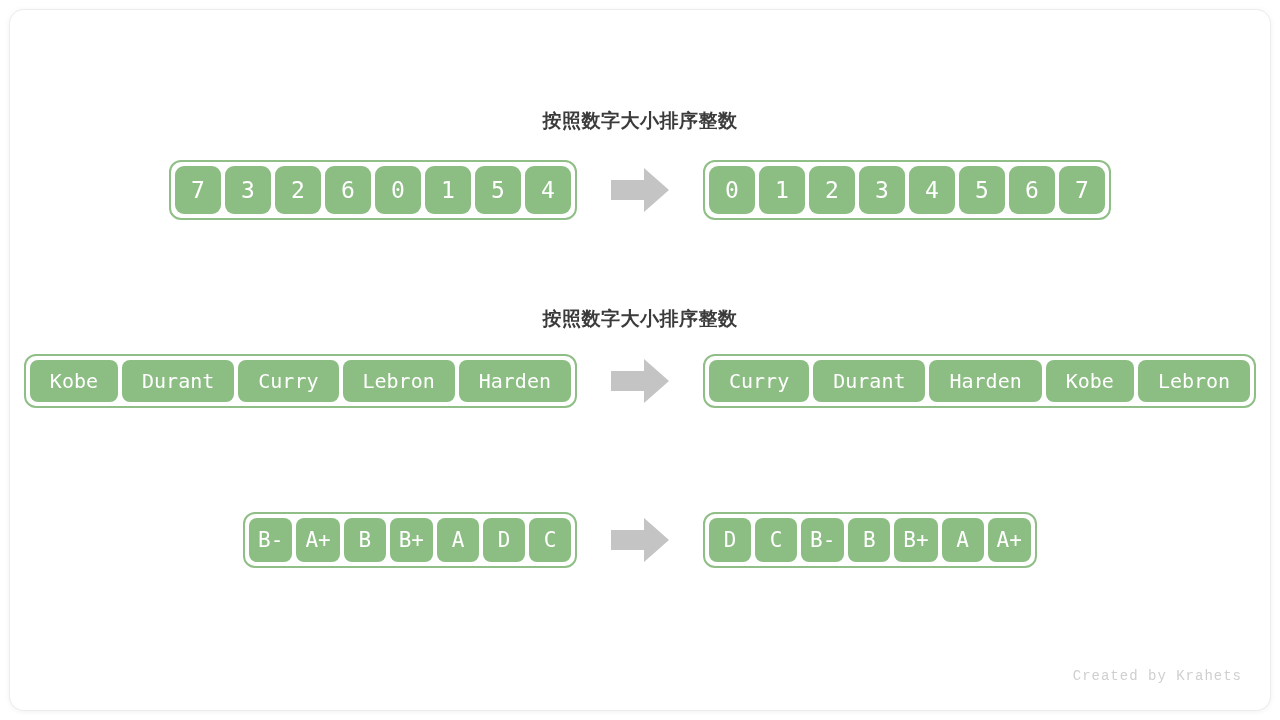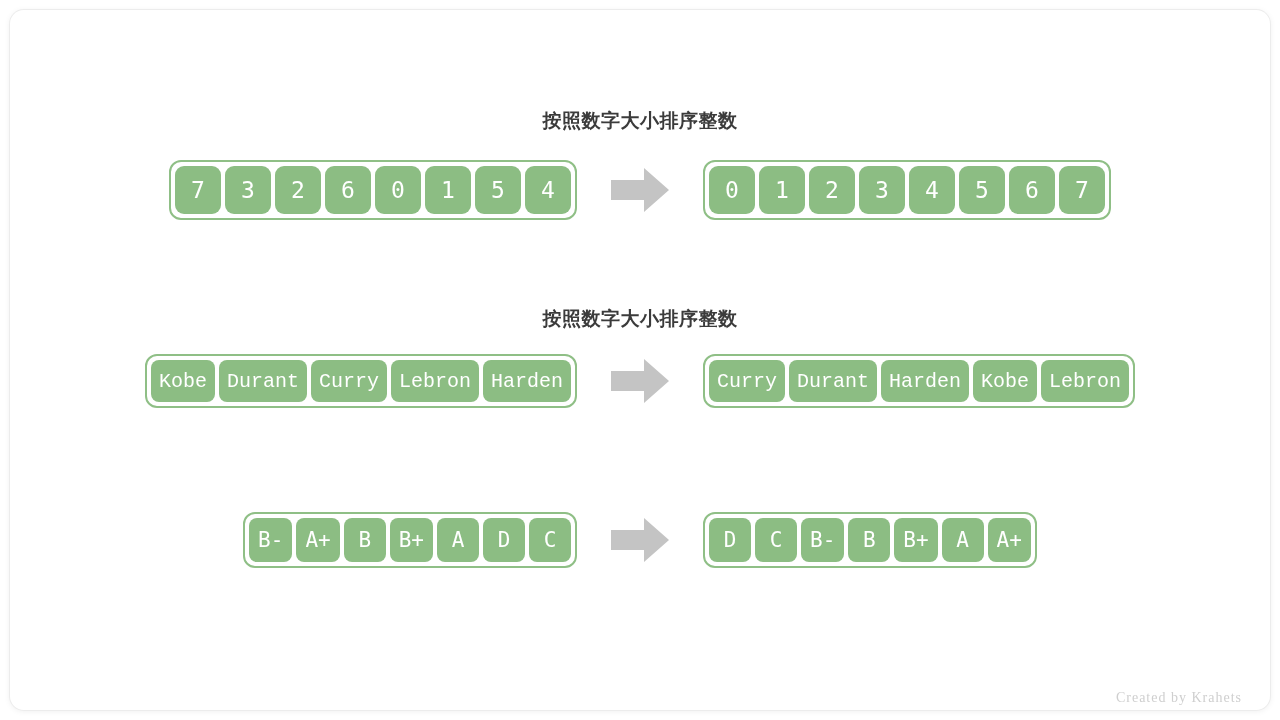--- a/index.html
+++ b/index.html
@@ -72,23 +72,22 @@
   
   .row-num .cell {
     width: 46px;
     height: 48px;
     font-size: 23px;
   }
   
   .row-str .cell {
     height: 42px;
     font-size: 20px;
-    padding: 0 8px;
+    padding: 0 20px;
     border-radius: 8px;
-    font-family: Liberation Mono, monospace;
   }
   
   .row-grade .cell {
     height: 44px;
     min-width: 42px;
     font-size: 21px;
     padding: 0 9px;
     border-radius: 8px;
   }
 
@@ -98,22 +97,22 @@
     height: 48px;
     flex: 0 0 auto;
   }
   .arrow svg { display: block; }
 
   .spacer { width: 34px; flex: 0 0 auto; }
 
   .footer {
     position: absolute;
     right: 28px;
-    bottom: 4px;
-    font-family: Liberation Serif, serif;
+    bottom: 26px;
+    font-family: Liberation Mono, monospace;
     font-size: 14px;
     color: #cfcfcf;
     letter-spacing: 1px;
     user-select: none;
     margin-top: 16px;
   }
 </style>
 </head>
 <body>
 

